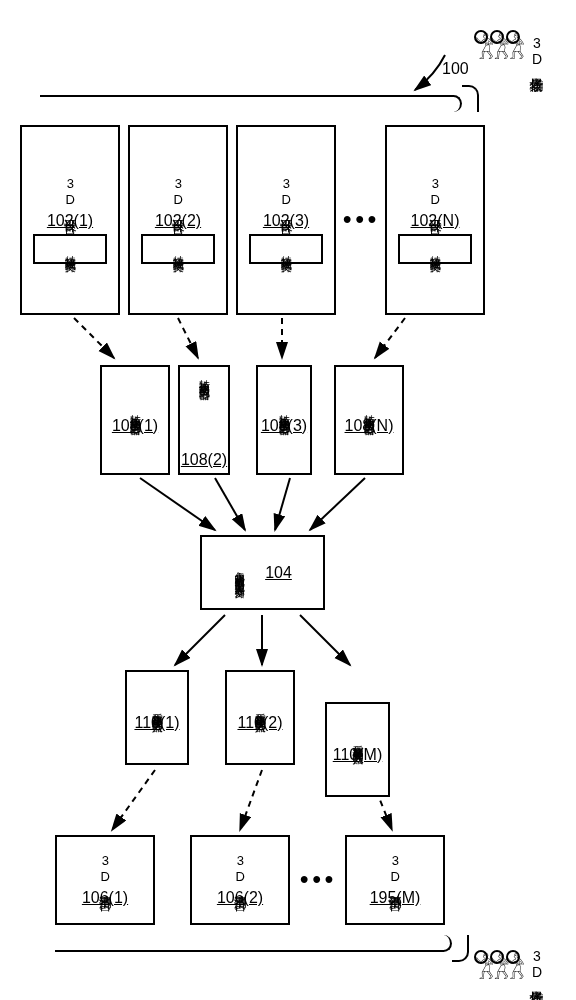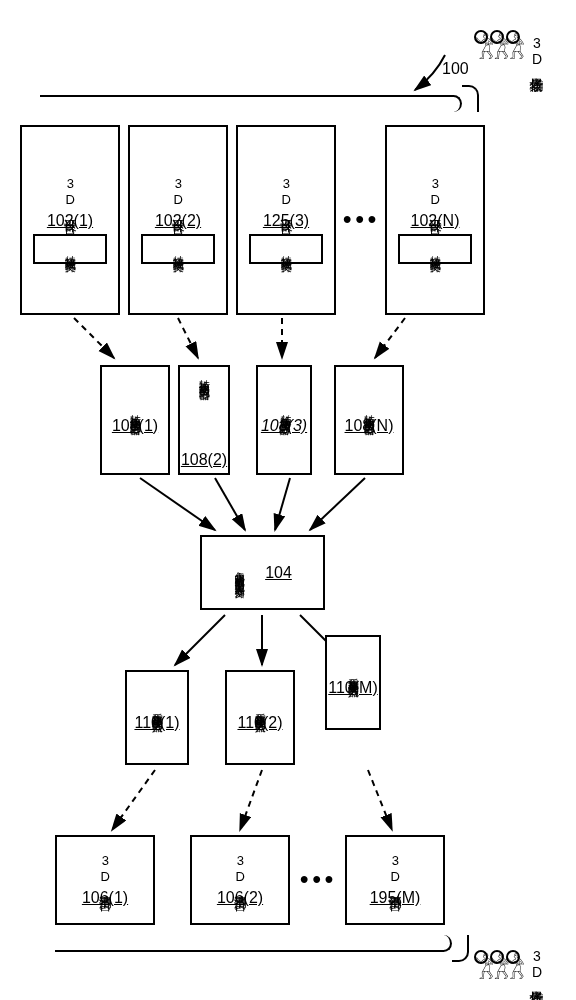--- a/index.html
+++ b/index.html
@@ -153,21 +153,21 @@
     <span class="vtext">3D设计平台</span>
     <span class="ref">102(2)</span>
   </div>
   <div class="inner-box">
     <span class="vtext" style="font-size:11px;">特定格式的文件</span>
   </div>
 </div>
 <div class="box" style="top:125px; left:236px; width:100px; height:190px;">
   <div class="label-stack">
     <span class="vtext">3D设计平台</span>
-    <span class="ref">125(3)</span>
+    <span class="ref">102(3)</span>
   </div>
   <div class="inner-box">
     <span class="vtext" style="font-size:11px;">特定格式的文件</span>
   </div>
 </div>
 <div class="dots" style="top:205px; left:343px;">•••</div>
 <div class="box" style="top:125px; left:385px; width:100px; height:190px;">
   <div class="label-stack">
     <span class="vtext">3D设计平台</span>
     <span class="ref">102(N)</span>
@@ -178,21 +178,21 @@
 </div>
 
 <div class="box" style="top:365px; left:100px; width:70px; height:110px;">
   <span class="vtext" style="font-size:11px;">转换为中间格式的导出器</span>
   <span class="ref">108(1)</span>
 </div>
 <div class="box" style="top:365px; left:178px; width:52px; height:110px;justify-content:space-between;">
   <span class="vtext" style="font-size:11px;">转换为中间格式的导出器</span>
   <span class="ref">108(2)</span>
 </div>
-<div class="box" style="top:365px; left:256px; width:56px; height:110px;font-style:italic;">
+<div class="box" style="top:365px; left:256px; width:56px; height:110px;">
   <span class="vtext" style="font-size:11px;">转换为中间格式的导出器</span>
   <span class="ref">108(3)</span>
 </div>
 <div class="box" style="top:365px; left:334px; width:70px; height:110px;">
   <span class="vtext" style="font-size:11px;">转换为中间格式的导出器</span>
   <span class="ref">108(N)</span>
 </div>
 
 <div class="box" style="top:535px; left:200px; width:125px; height:75px; flex-direction:row; gap:20px;">
   <span class="vtext" style="font-size:10px;">包含中间格式的数据的平台无关的场景文件</span>
@@ -200,21 +200,21 @@
 </div>
 
 <div class="box" style="top:670px; left:125px; width:64px; height:95px;">
   <span class="vtext" style="font-size:11px;">重新构建场景的导入器</span>
   <span class="ref">110(1)</span>
 </div>
 <div class="box" style="top:670px; left:225px; width:70px; height:95px;">
   <span class="vtext" style="font-size:11px;">重新构建场景的导入器</span>
   <span class="ref">110(2)</span>
 </div>
-<div class="box" style="top:635px; left:325px; width:56px; height:95px;">
+<div class="box" style="top:702px; left:325px; width:65px; height:95px;">
   <span class="vtext" style="font-size:11px;">重新构建场景的导入器</span>
   <span class="ref">110(M)</span>
 </div>
 
 <div class="box" style="top:835px; left:55px; width:100px; height:90px;">
   <span class="vtext">3D消费平台</span>
   <span class="ref">106(1)</span>
 </div>
 <div class="box" style="top:835px; left:190px; width:100px; height:90px;">
   <span class="vtext">3D消费平台</span>

